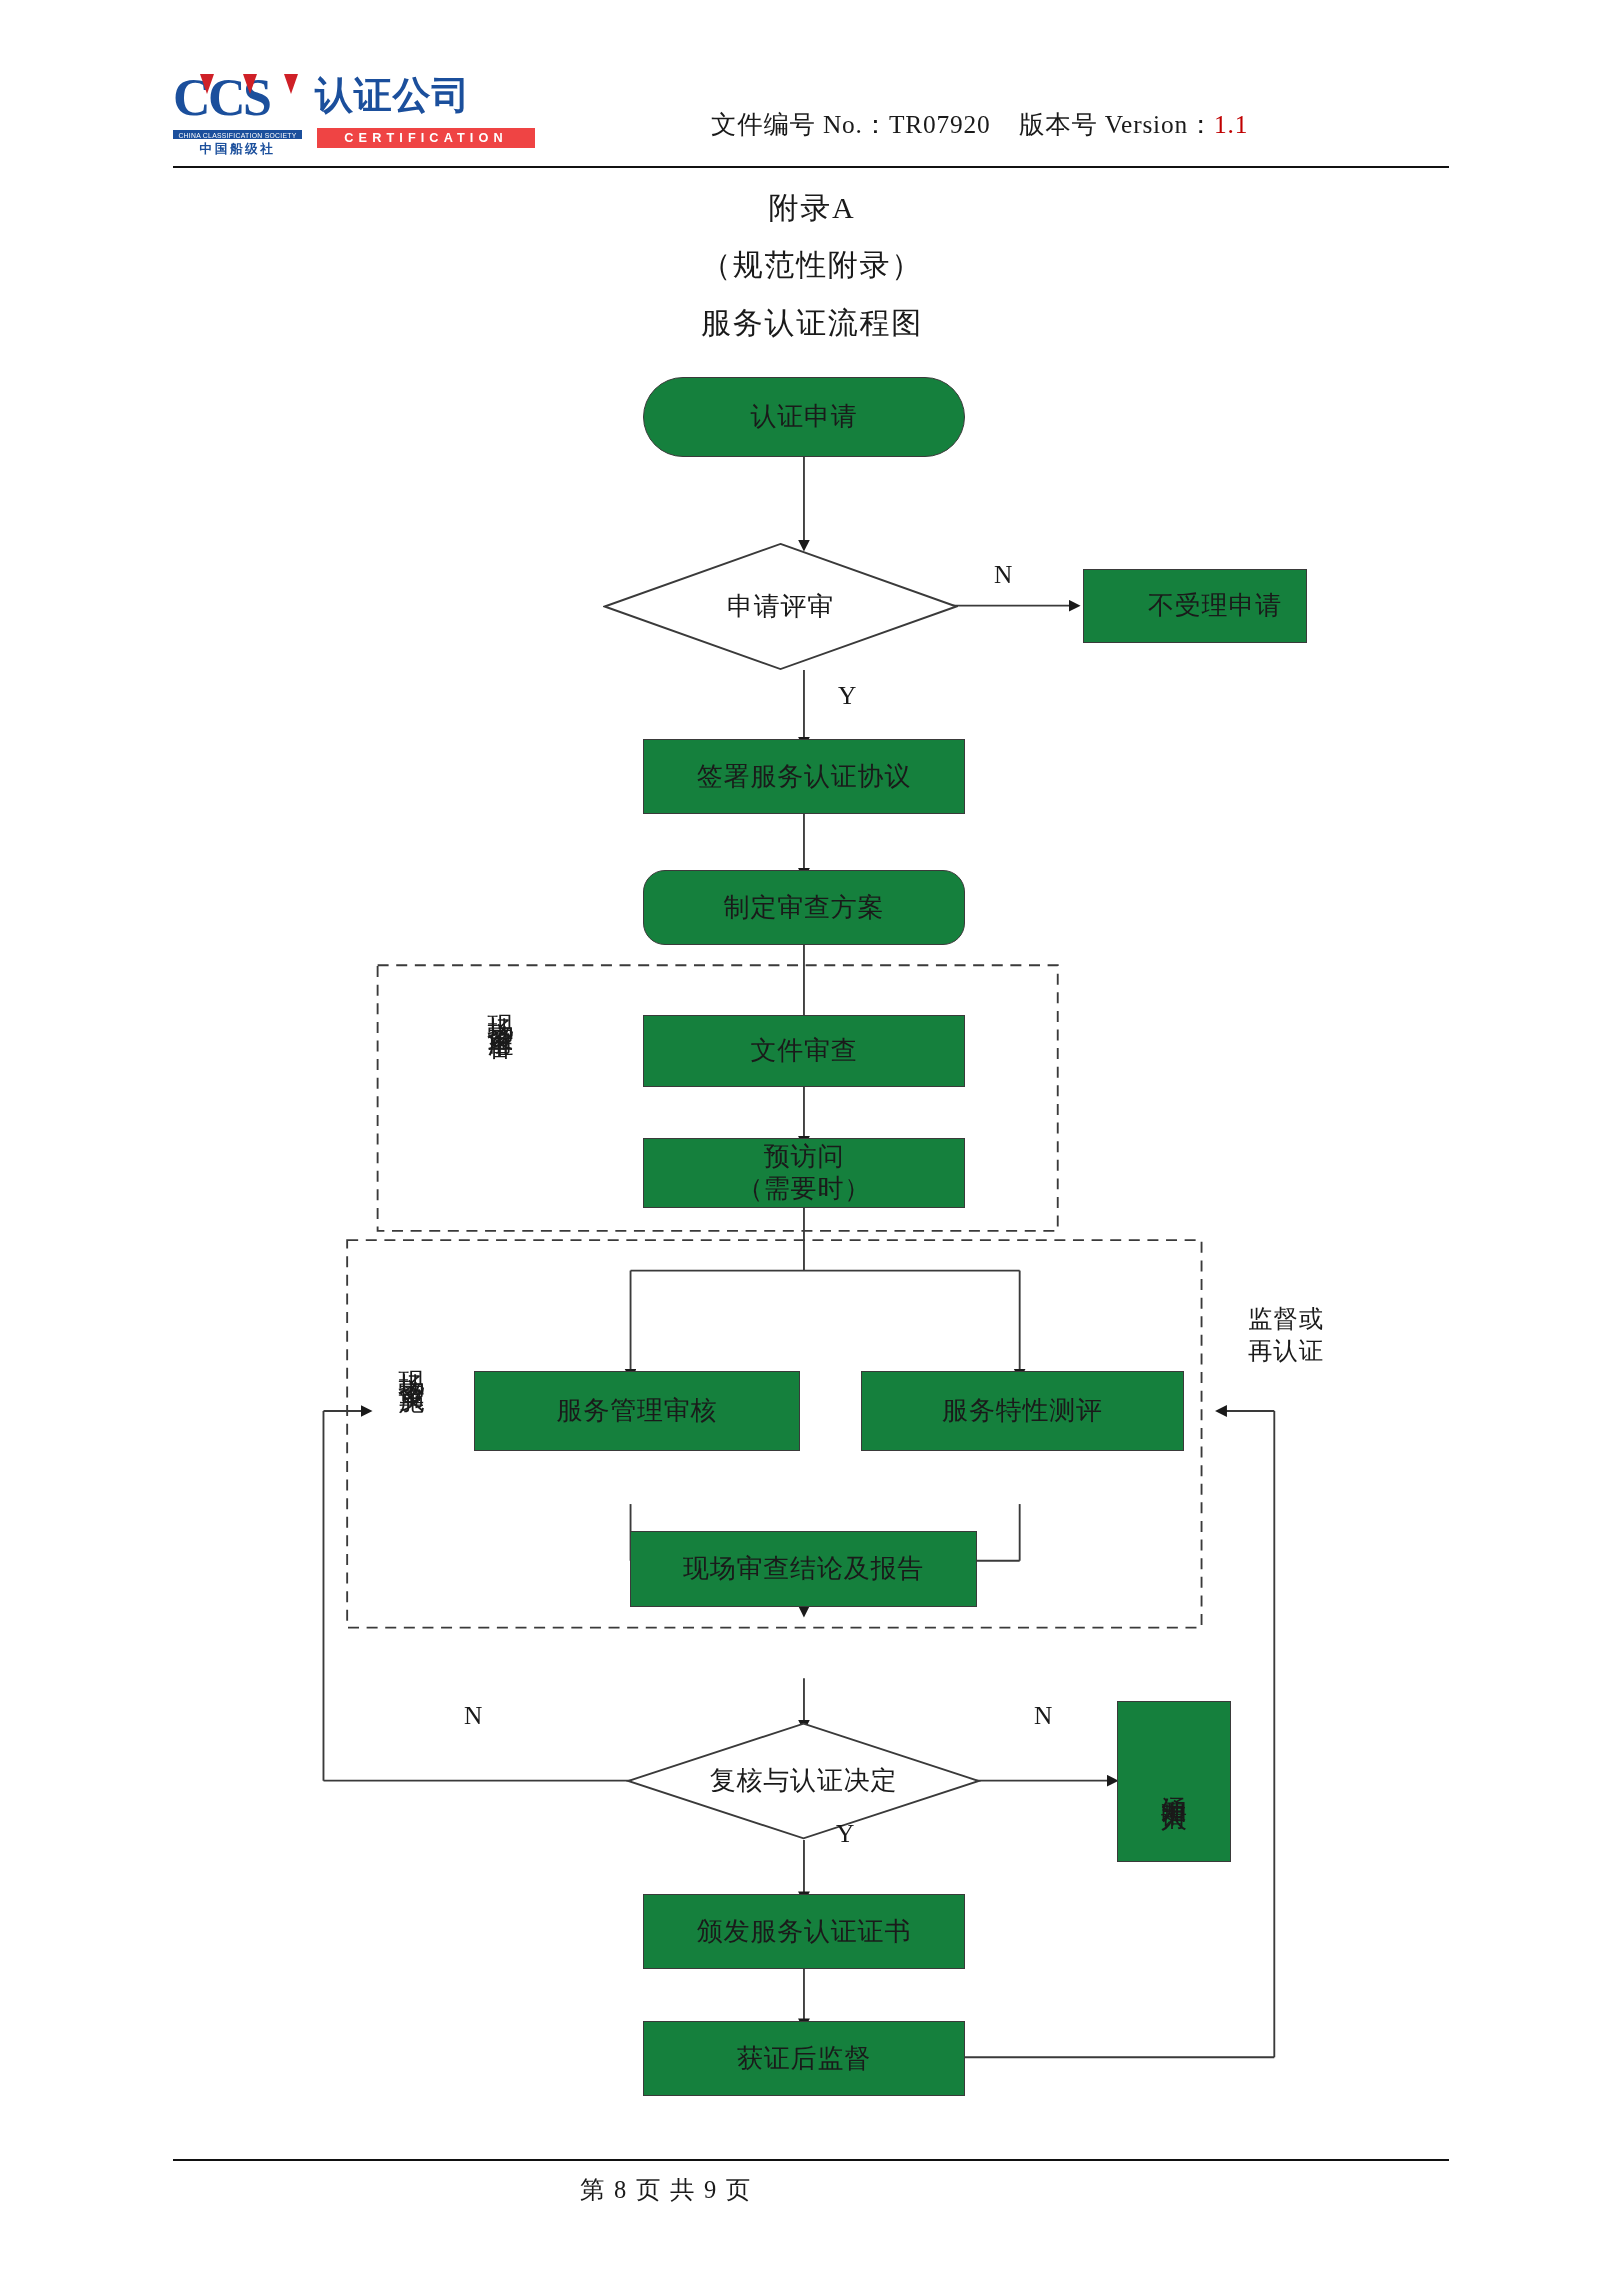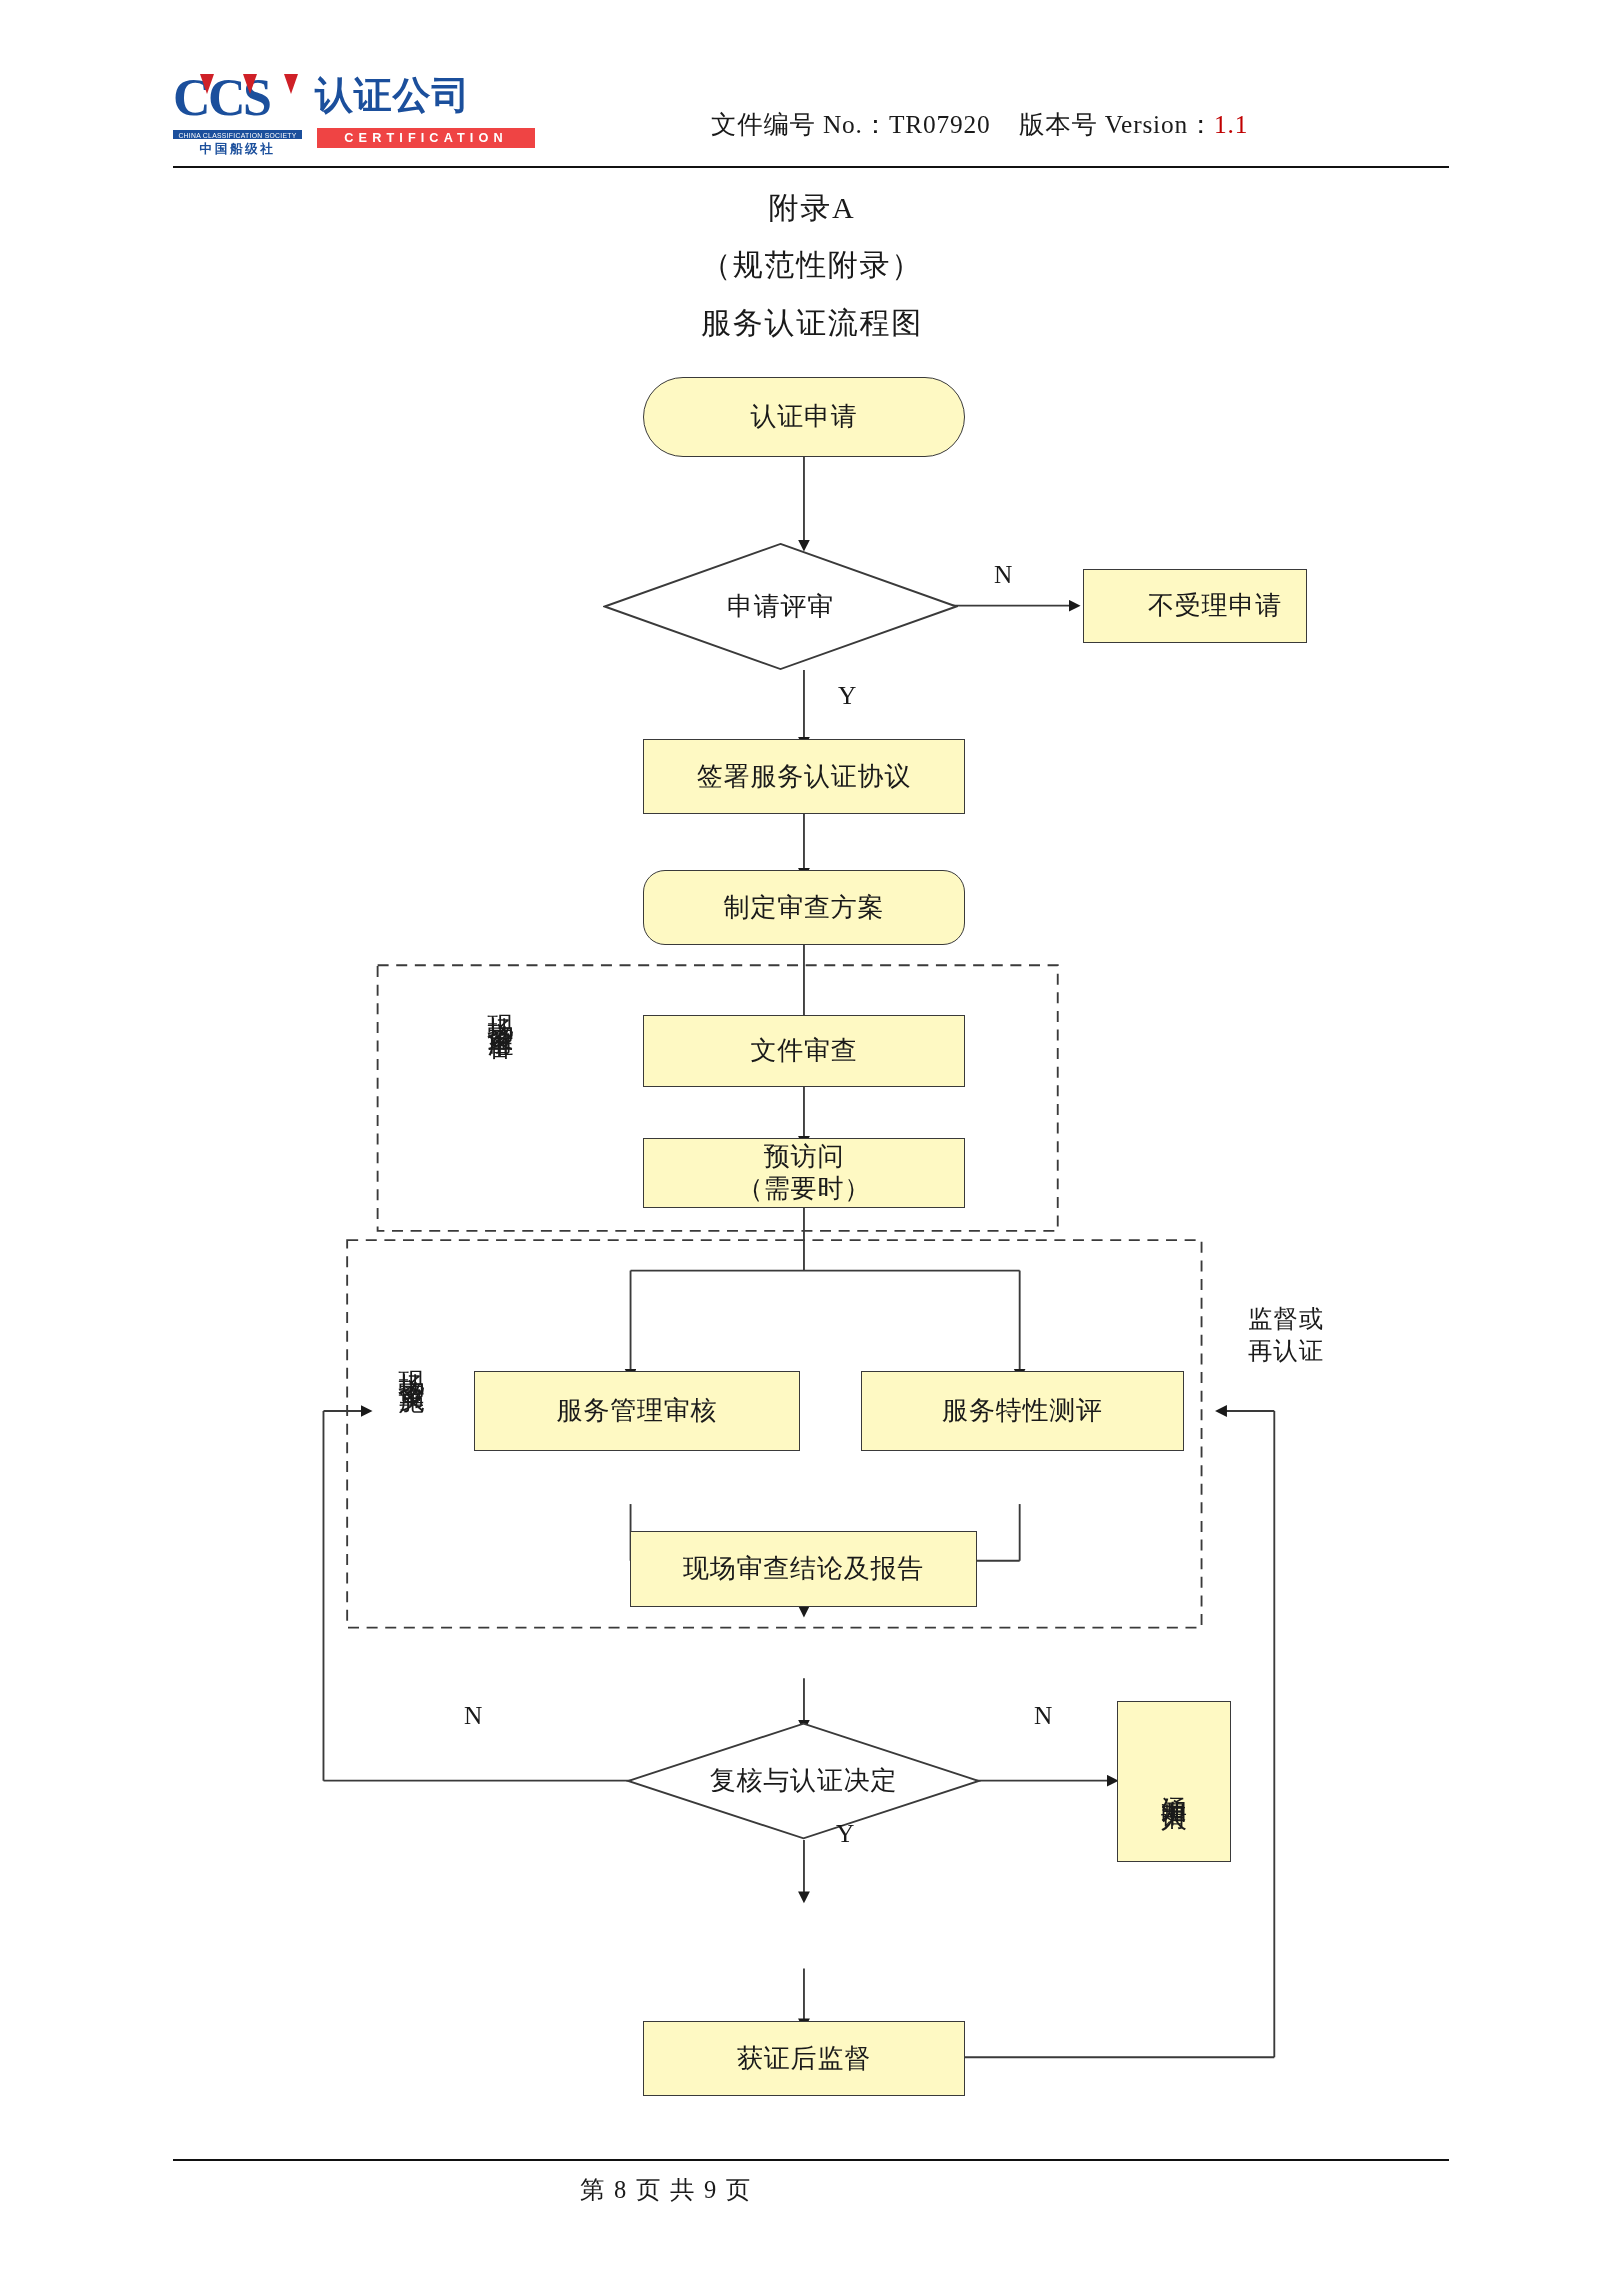--- a/index.html
+++ b/index.html
@@ -130,21 +130,21 @@
   #flow {
     position: absolute;
     left: 0; top: 0;
     width: 1624px; height: 2295px;
   }
   #flow svg { position: absolute; left: 0; top: 0; }
 
   .node {
     position: absolute;
     box-sizing: border-box;
-    background: #fef9c3;
+    background: #15803d;
     border: 1.7px solid #3a3a3a;
     display: flex;
     align-items: center;
     justify-content: center;
     text-align: center;
     font-size: 26px;
     letter-spacing: 0.8px;
     line-height: 34px;
   }
   .node.stadium { border-radius: 51px; }
@@ -331,20 +331,21 @@
 
     <div class="diamond-wrap" style="left:626px; top:1722px; width:355px; height:118px;">
       <svg width="355" height="118" viewBox="0 0 420 140">
         <polygon points="210,2 418,70 210,138 2,70" fill="#ffffff" stroke="#3a3a3a" stroke-width="2.2"></polygon>
       </svg>
       <div class="diamond-label">复核与认证决定</div>
     </div>
 
     <div class="node vert" style="left:1117px; top:1701px; width:114px; height:161px;">通知申请人</div>
 
+    <div class="node" style="left:643px; top:1894px; width:322px; height:75px;">颁发服务认证证书</div>
 
     <div class="node" style="left:643px; top:2021px; width:322px; height:75px;">获证后监督</div>
 
     <div class="edge-label" style="left:994px; top:560px;">N</div>
     <div class="edge-label" style="left:838px; top:681px;">Y</div>
     <div class="edge-label" style="left:464px; top:1701px;">N</div>
     <div class="edge-label" style="left:1034px; top:1701px;">N</div>
     <div class="edge-label" style="left:836px; top:1819px;">Y</div>
 
     <div class="side-note" style="left:1210px; top:1303px; width:152px;">

